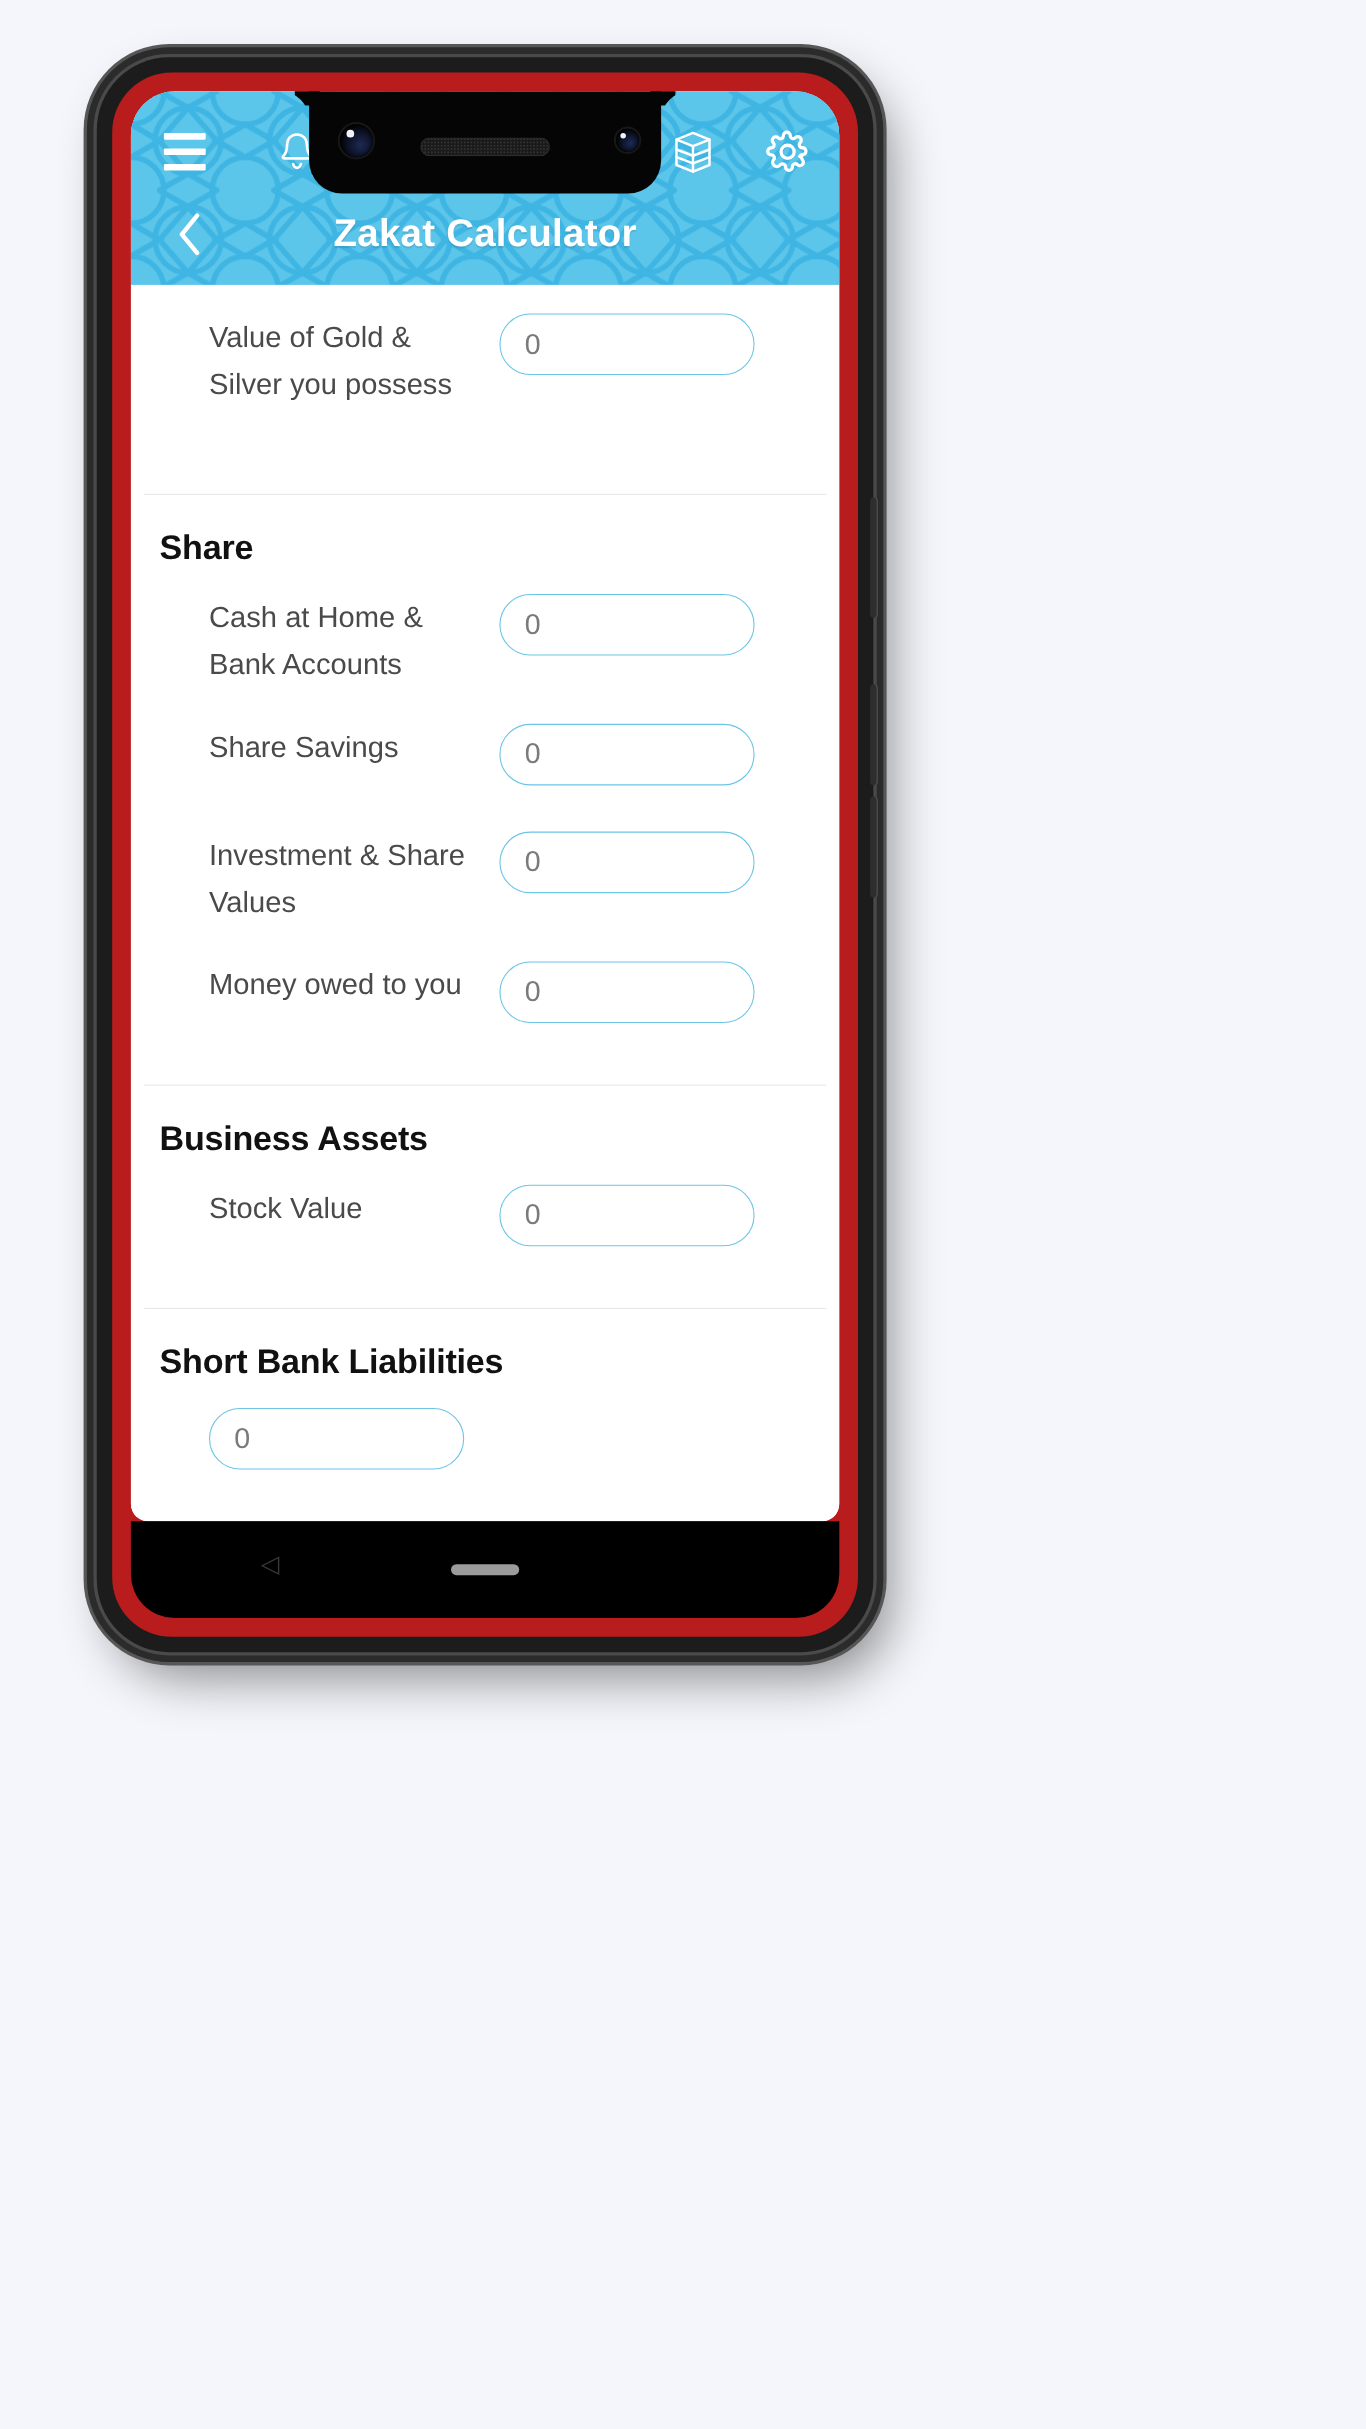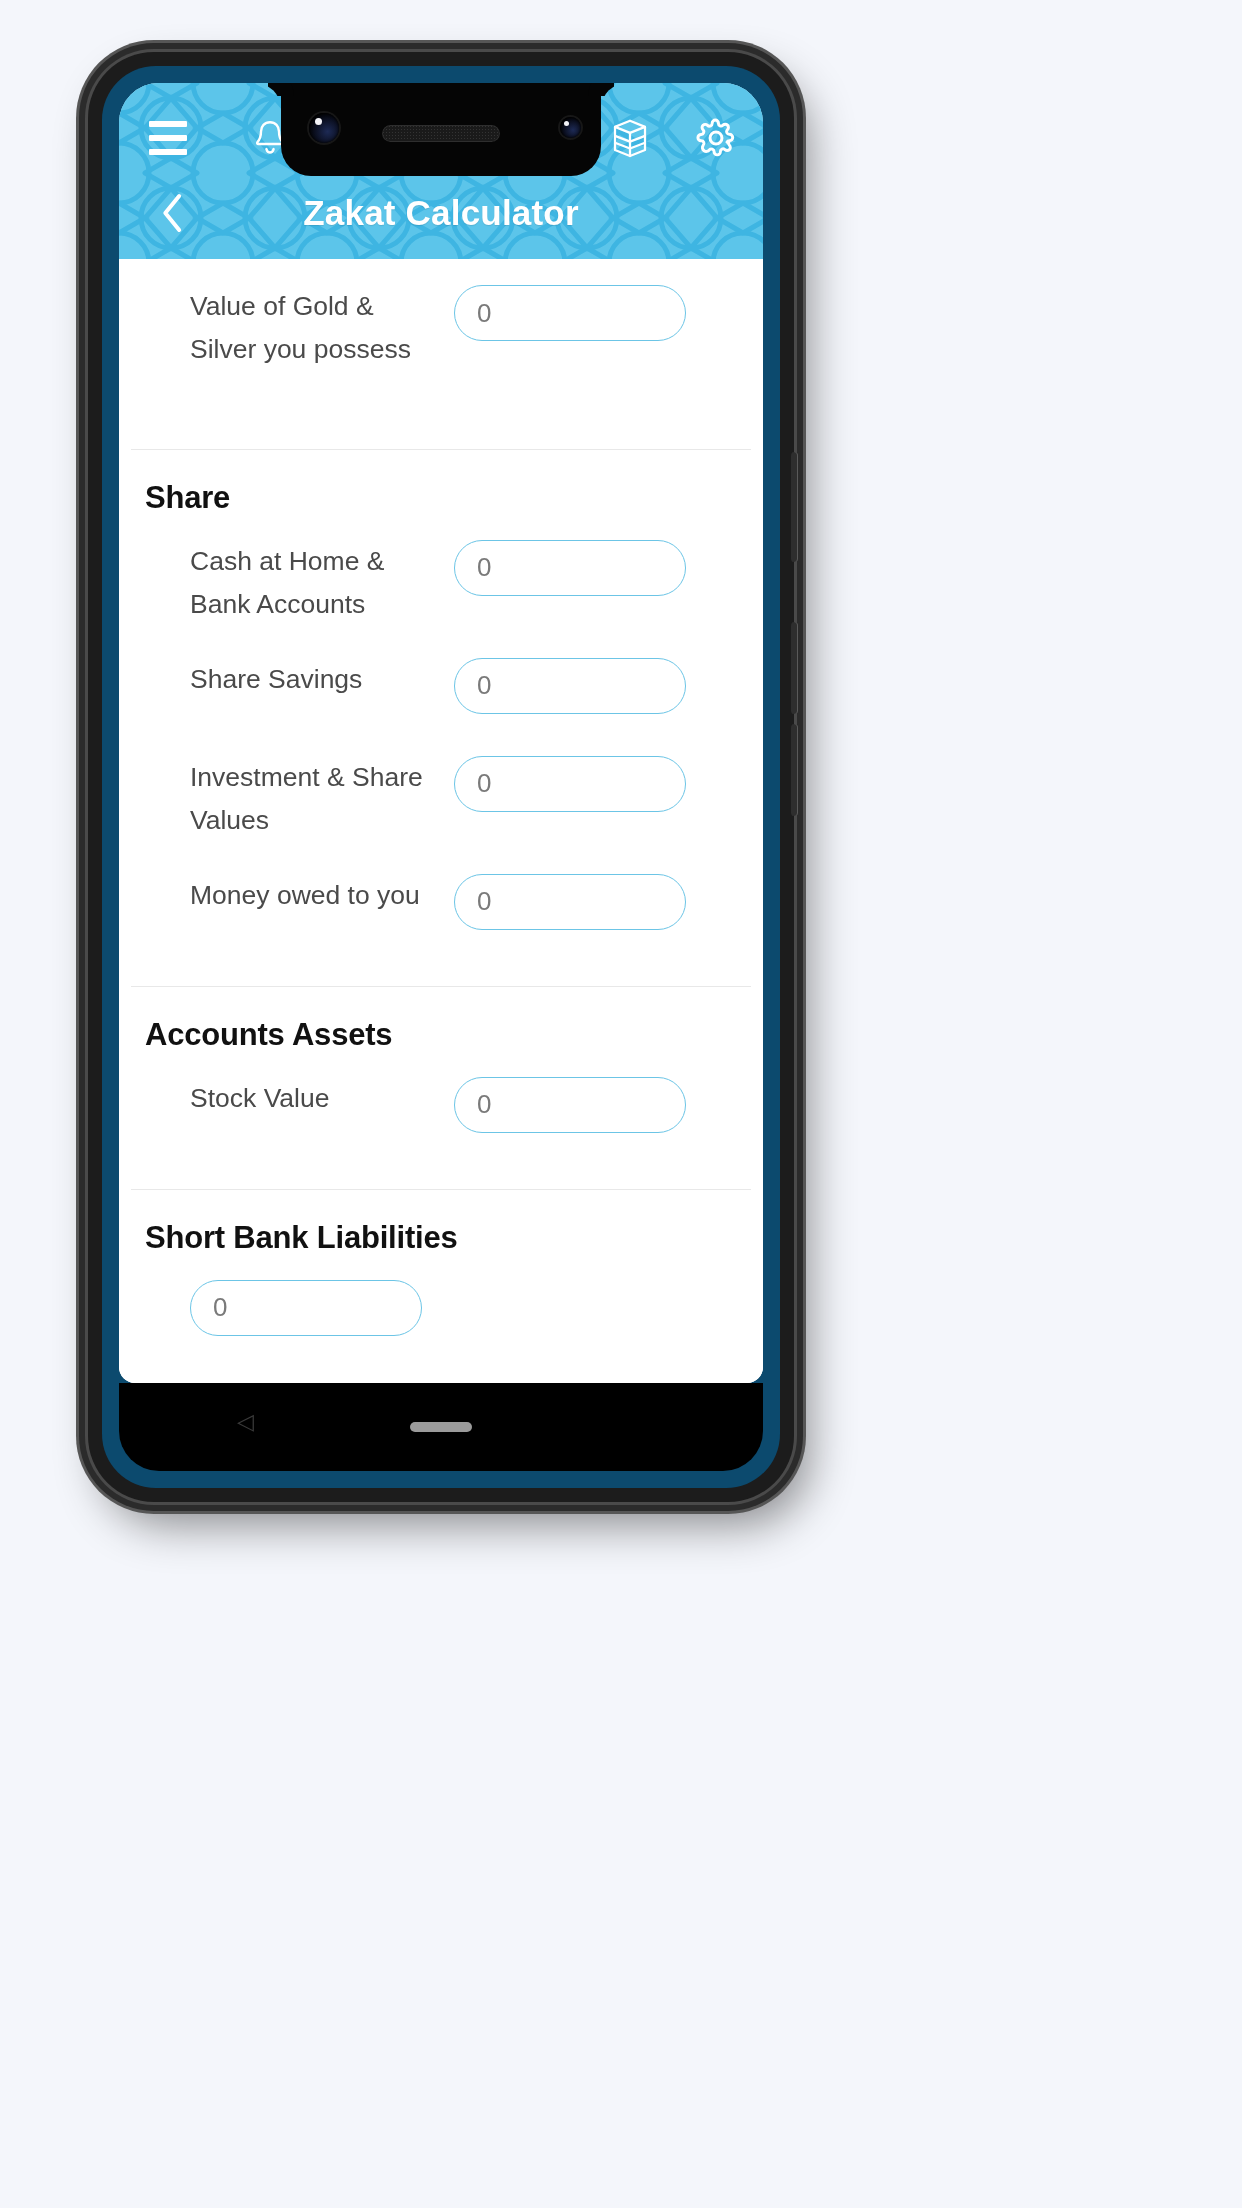--- a/index.html
+++ b/index.html
@@ -29,21 +29,21 @@
       0 0 0 3px #4a4a4a,
       0 0 0 9px #2b2b2b,
       0 0 0 12px #565656,
       14px 22px 46px rgba(0,0,0,0.45);
   }
   #phone-inner {
     position: absolute;
     left: 14px; top: 14px;
     width: 678px; height: 1422px;
     border-radius: 54px;
-    background: #0c4a6e;
+    background: #b91c1c;
     overflow: hidden;
   }
   
   .side-btn {
     position: absolute;
     right: -4px;
     width: 7px;
     background: #2e2e2e;
     border-radius: 4px;
     box-shadow: inset -1px 0 0 #5a5a5a;
@@ -382,21 +382,21 @@
             <div class="row">
               <div class="row-label">Money owed to you</div>
               <input class="row-input" type="text" value="" placeholder="0" style="">
             </div>
             <div style="height:30px"></div>
           </div>
 
           <div class="sec-divider"></div>
 
           <div class="section">
-            <div class="section-title">Accounts Assets</div>
+            <div class="section-title">Business Assets</div>
             <div class="row">
               <div class="row-label">Stock Value</div>
               <input class="row-input" type="text" value="" placeholder="0" style="">
             </div>
             <div style="height:30px"></div>
           </div>
 
           <div class="sec-divider"></div>
 
           <div class="section">

